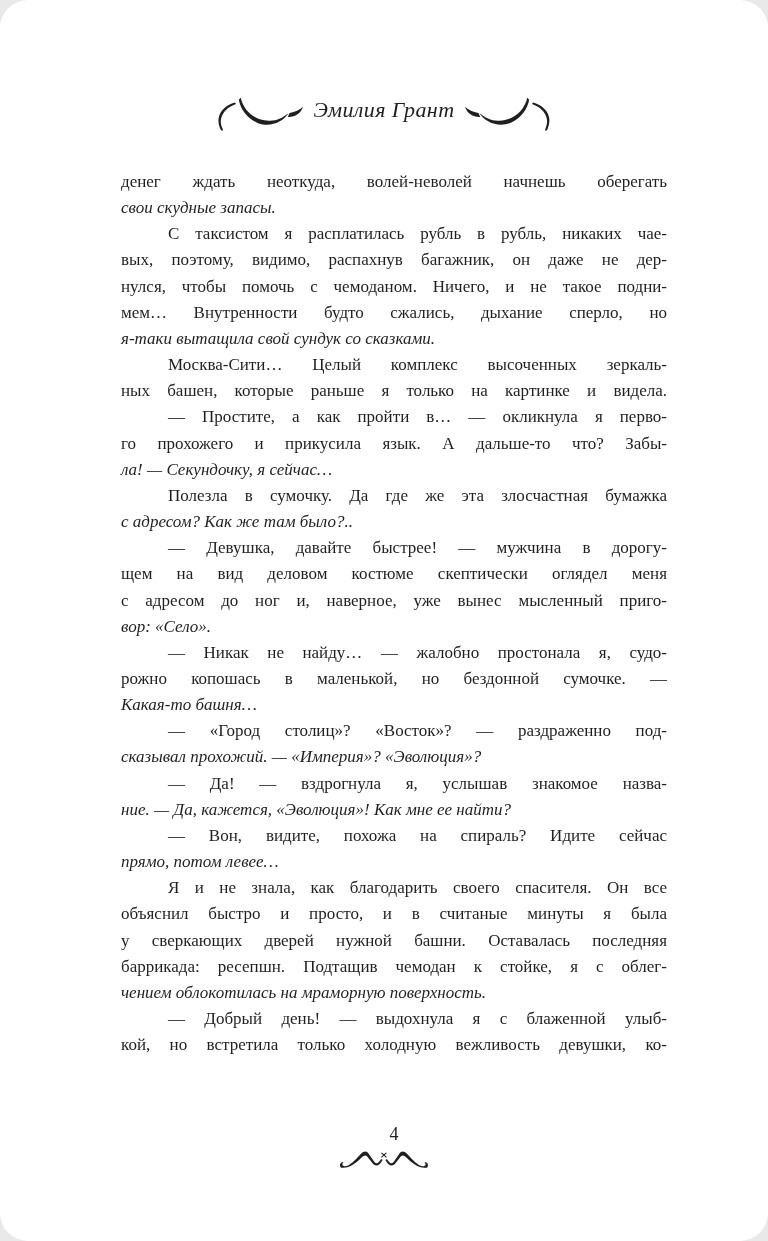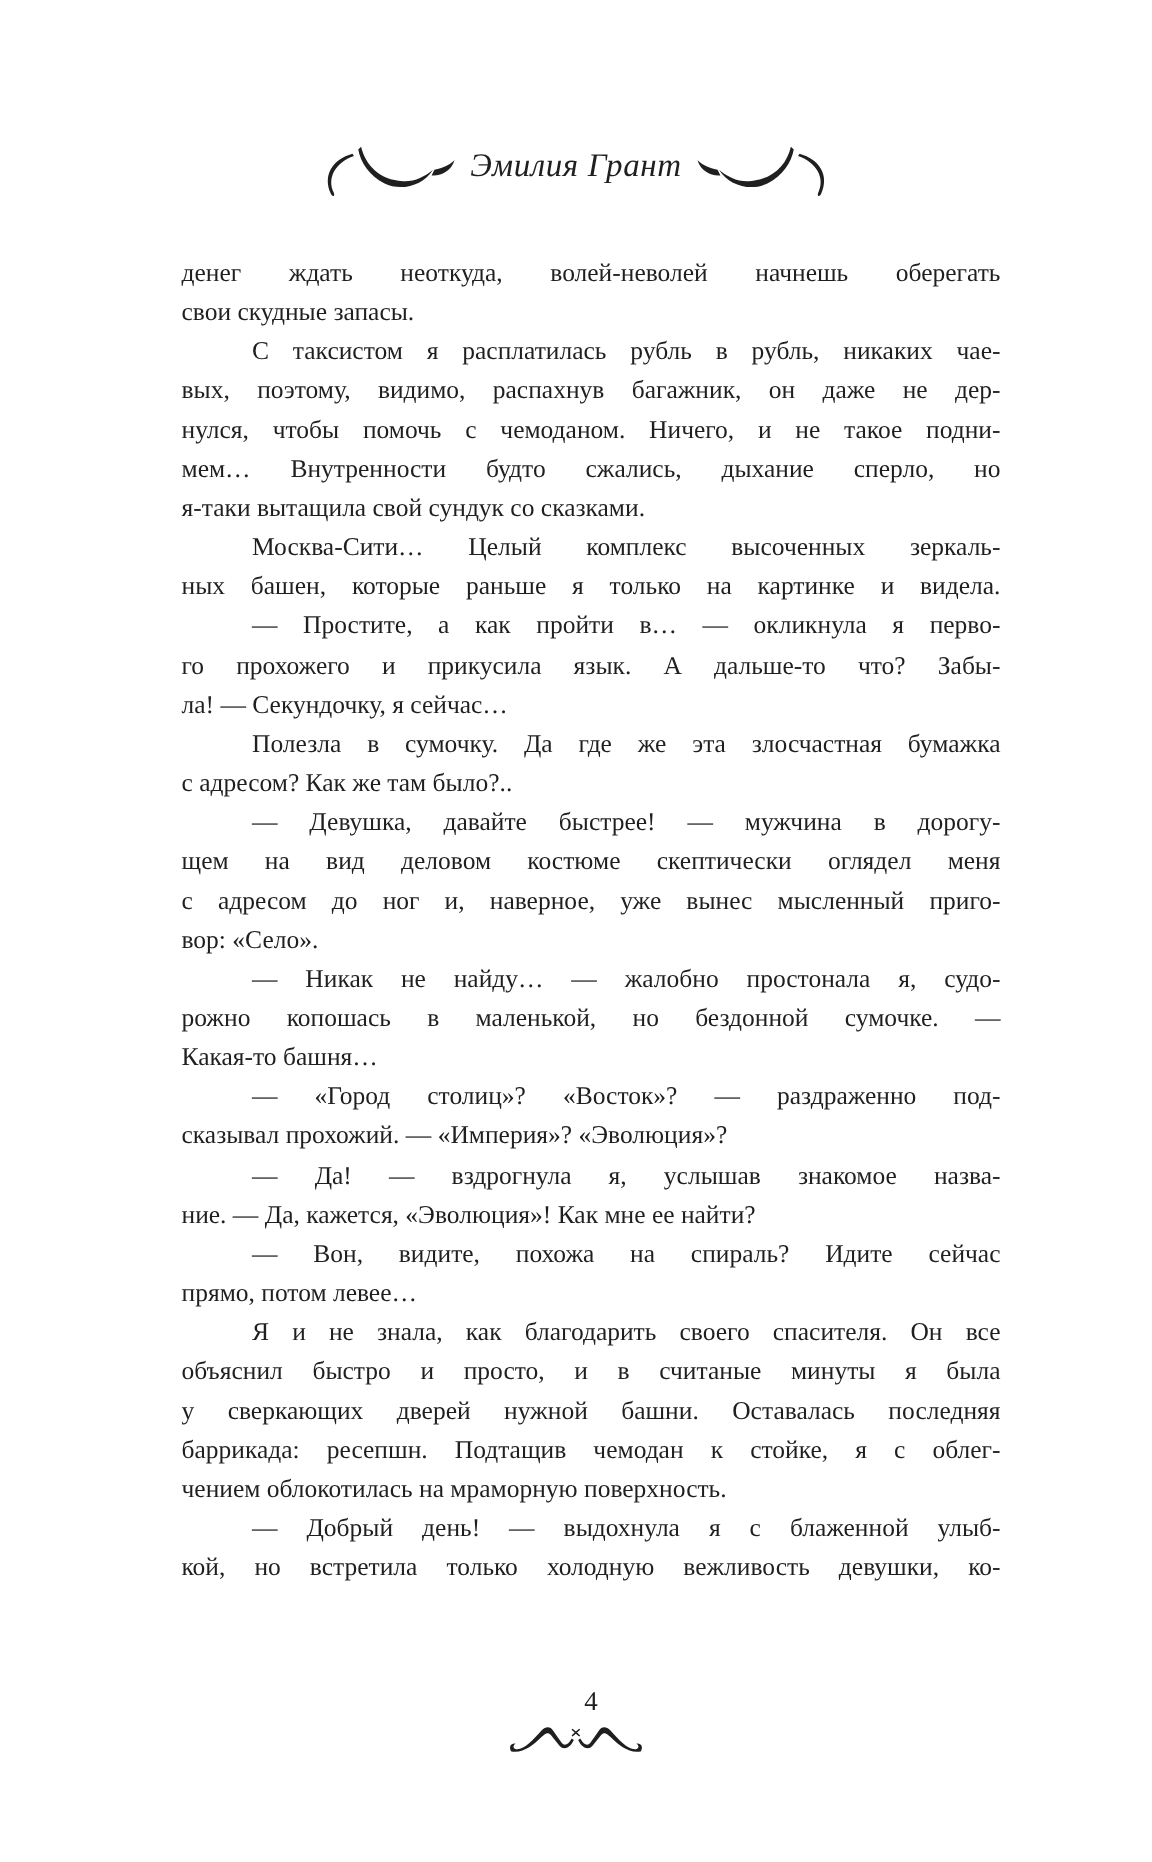--- a/index.html
+++ b/index.html
@@ -48,20 +48,21 @@
     width: 546px;
     font-size: 17px;
     line-height: 26.15px;
   }
   .text-block .line {
     text-align: justify;
     text-align-last: justify;
   }
   .text-block .line.para-end {
     text-align-last: left;
+    font-style: italic;
   }
   .text-block .line.indent {
     text-indent: 47px;
   }
 
   
   .page-number {
     position: absolute;
     top: 1124px;
     left: 121px;
@@ -74,21 +75,21 @@
     top: 1146px;
     left: 0;
     width: 768px;
     display: flex;
     justify-content: center;
   }
 </style>
 </head>
 <body>
 
-<div class="page" style="--ink: #1f1f1f; background: rgb(255, 255, 255);">
+<div class="page" style="--ink: #1f1f1f; background: rgb(255, 255, 255); border-radius: 28px;">
 
   <div class="running-head">
     <span class="flourish left">
       <svg width="92" height="46" viewBox="0 0 96 48" aria-hidden="true">
         <g fill="#1f1f1f">
           <path d="M24,11 C10,15 3,26 9,39 C10,41 12,41 11,38 C6,28 12,17 25,12.5 Z"></path>
           <path d="M30,6 C33,19 43,29 59,30 C67,30.5 74,27 80,22 C73,33 58,37.5 46,31.5 C36,26.5 29.5,17 28,8 Z"></path>
           <path d="M81,22 C87,21 91,19 95,15.5 C92.5,23 86,26.5 79,26 Z"></path>
         </g>
       </svg>

